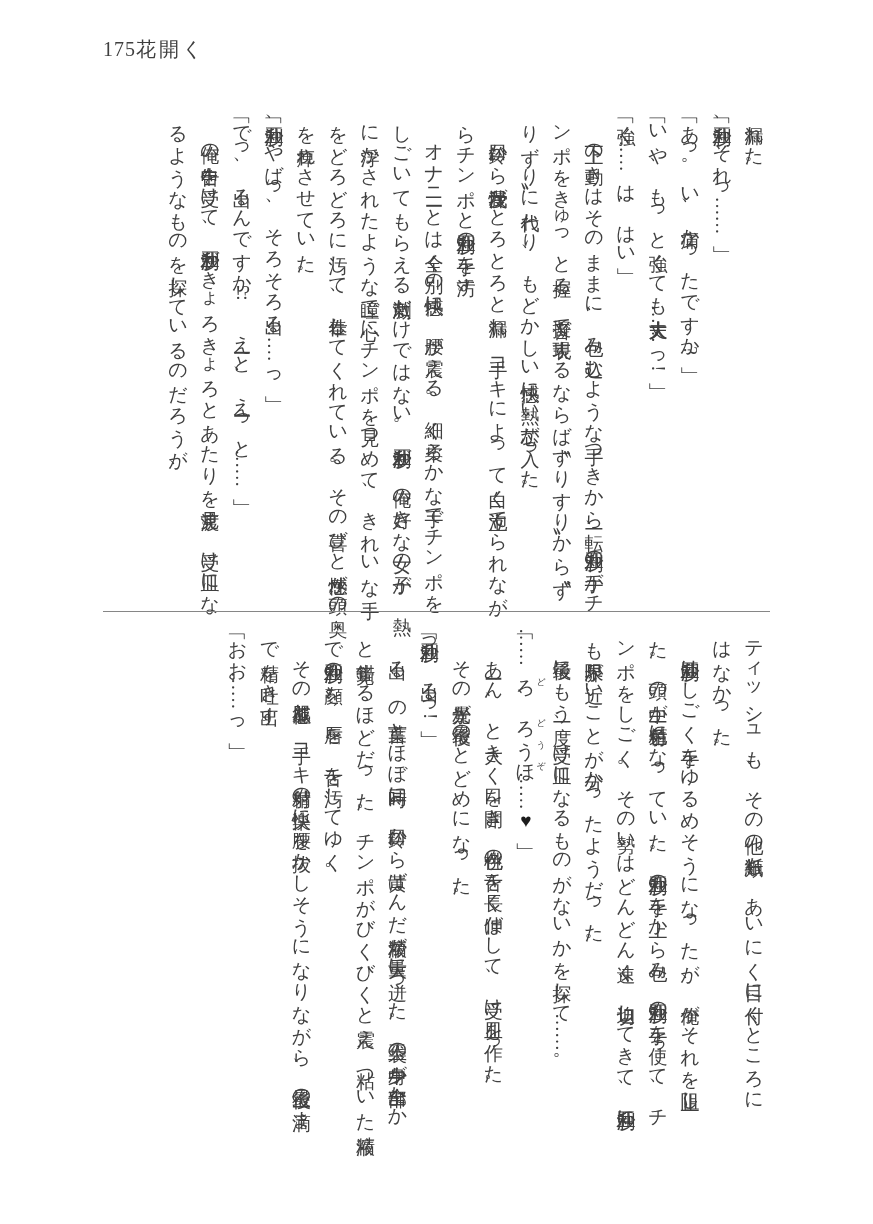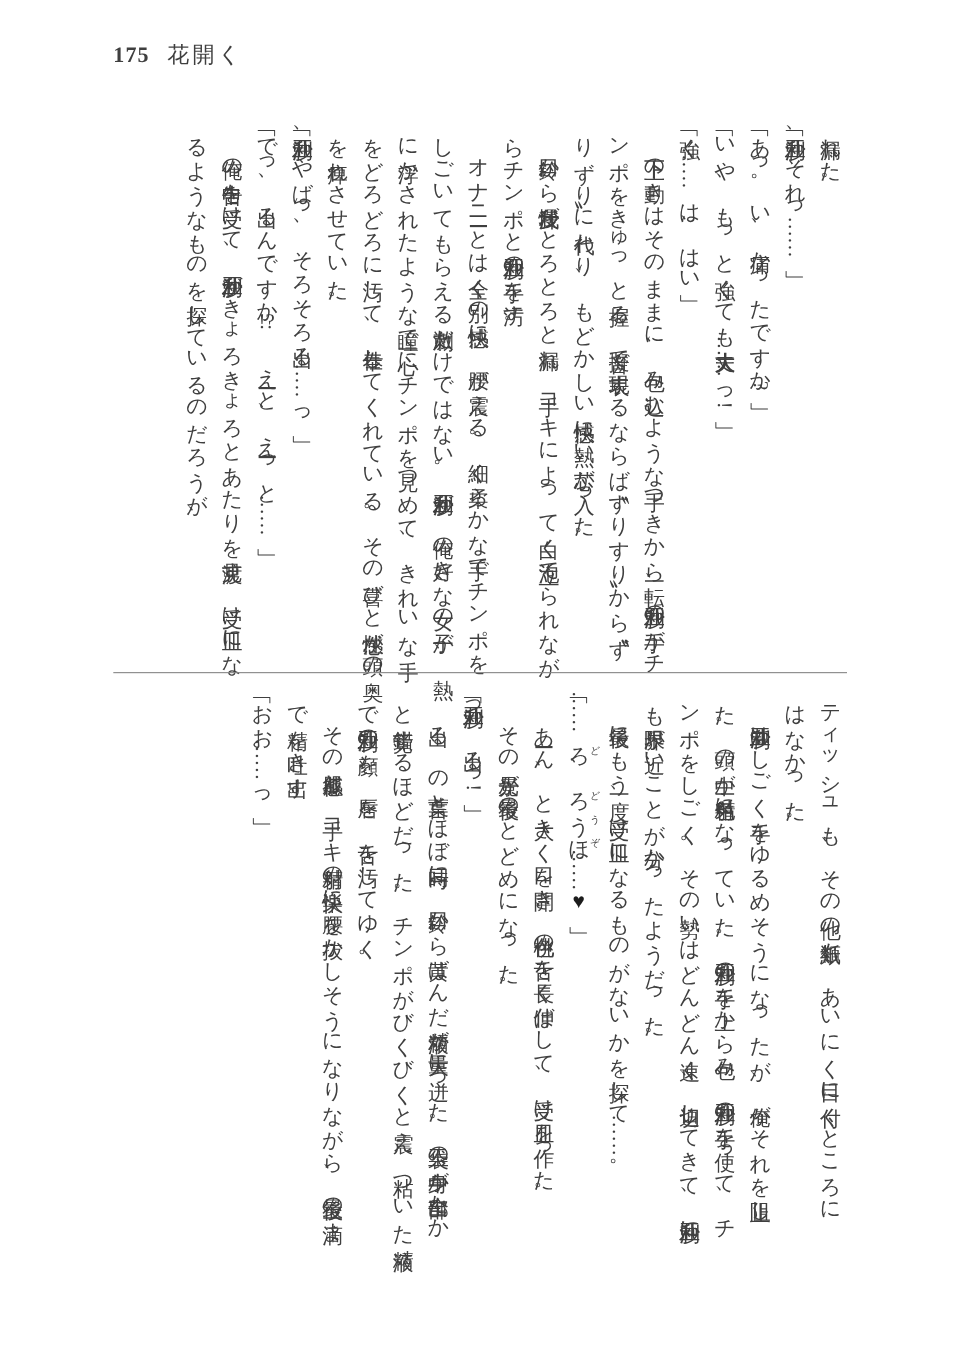--- a/index.html
+++ b/index.html
@@ -17,22 +17,22 @@
   }
 
   .running-head {
     position: absolute;
     left: 103px;
     top: 36px;
     font-size: 20px;
     color: #3f3f3f;
     white-space: nowrap;
   }
-  .running-head .page-num { letter-spacing: 1px; font-weight: bold; }
-  .running-head .chapter { margin-left: 16px; letter-spacing: 3px; }
+  .running-head .page-num { letter-spacing: 1px; }
+  .running-head .chapter { letter-spacing: 3px; }
 
   .vtext {
     position: absolute;
     right: 103px;
     writing-mode: vertical-rl;
     text-orientation: mixed;
     font-size: 19px;
     line-height: 32px;
     line-break: strict;
     letter-spacing: 0;

